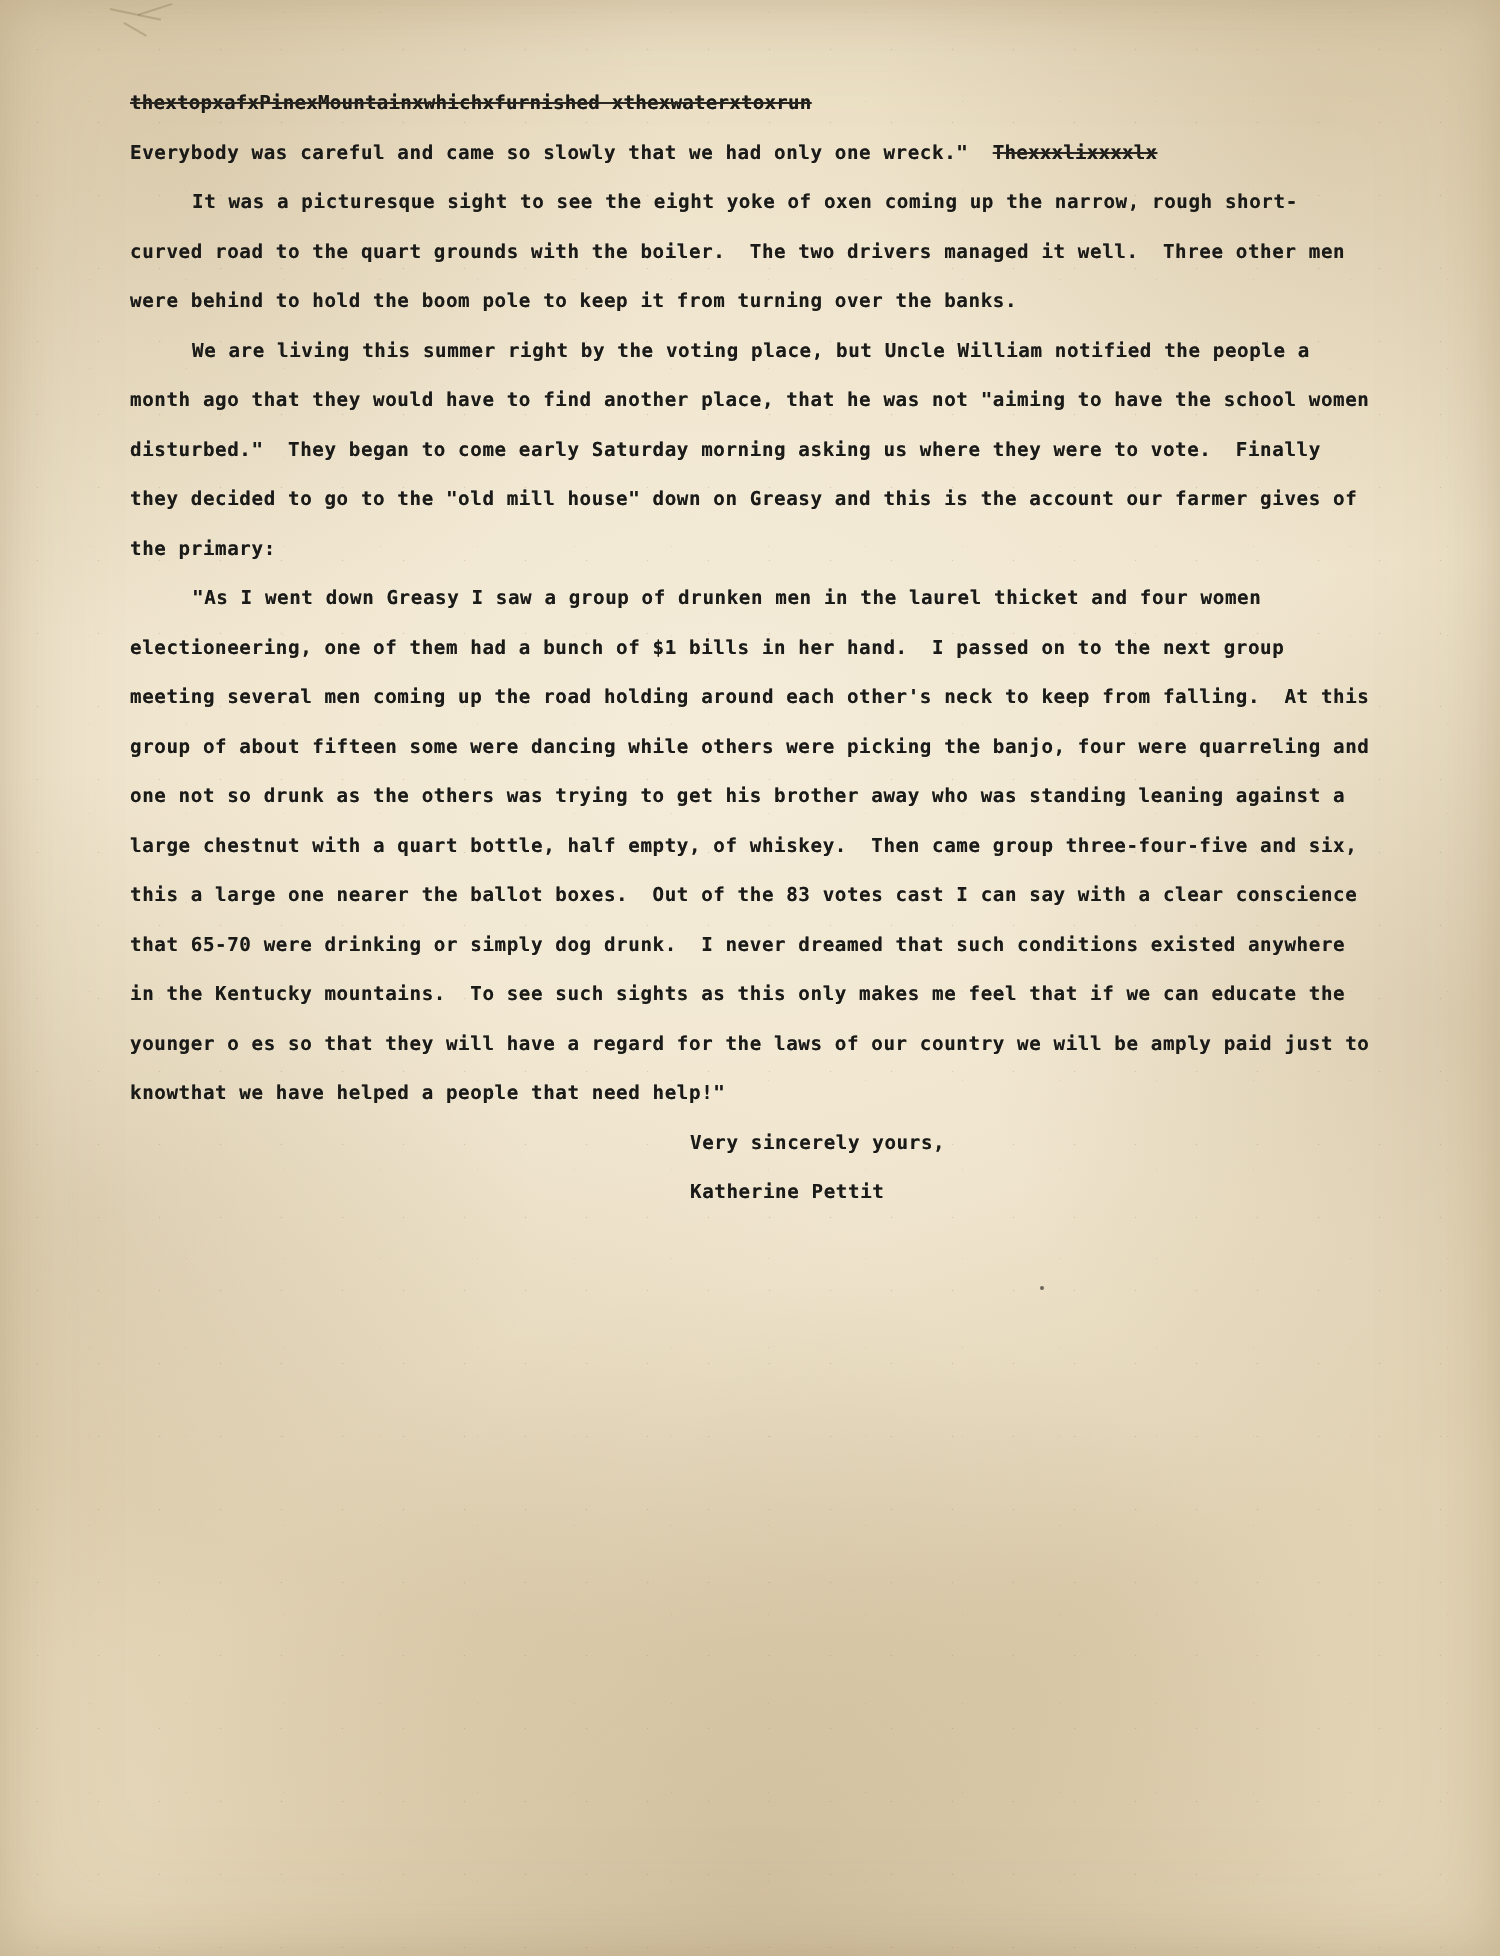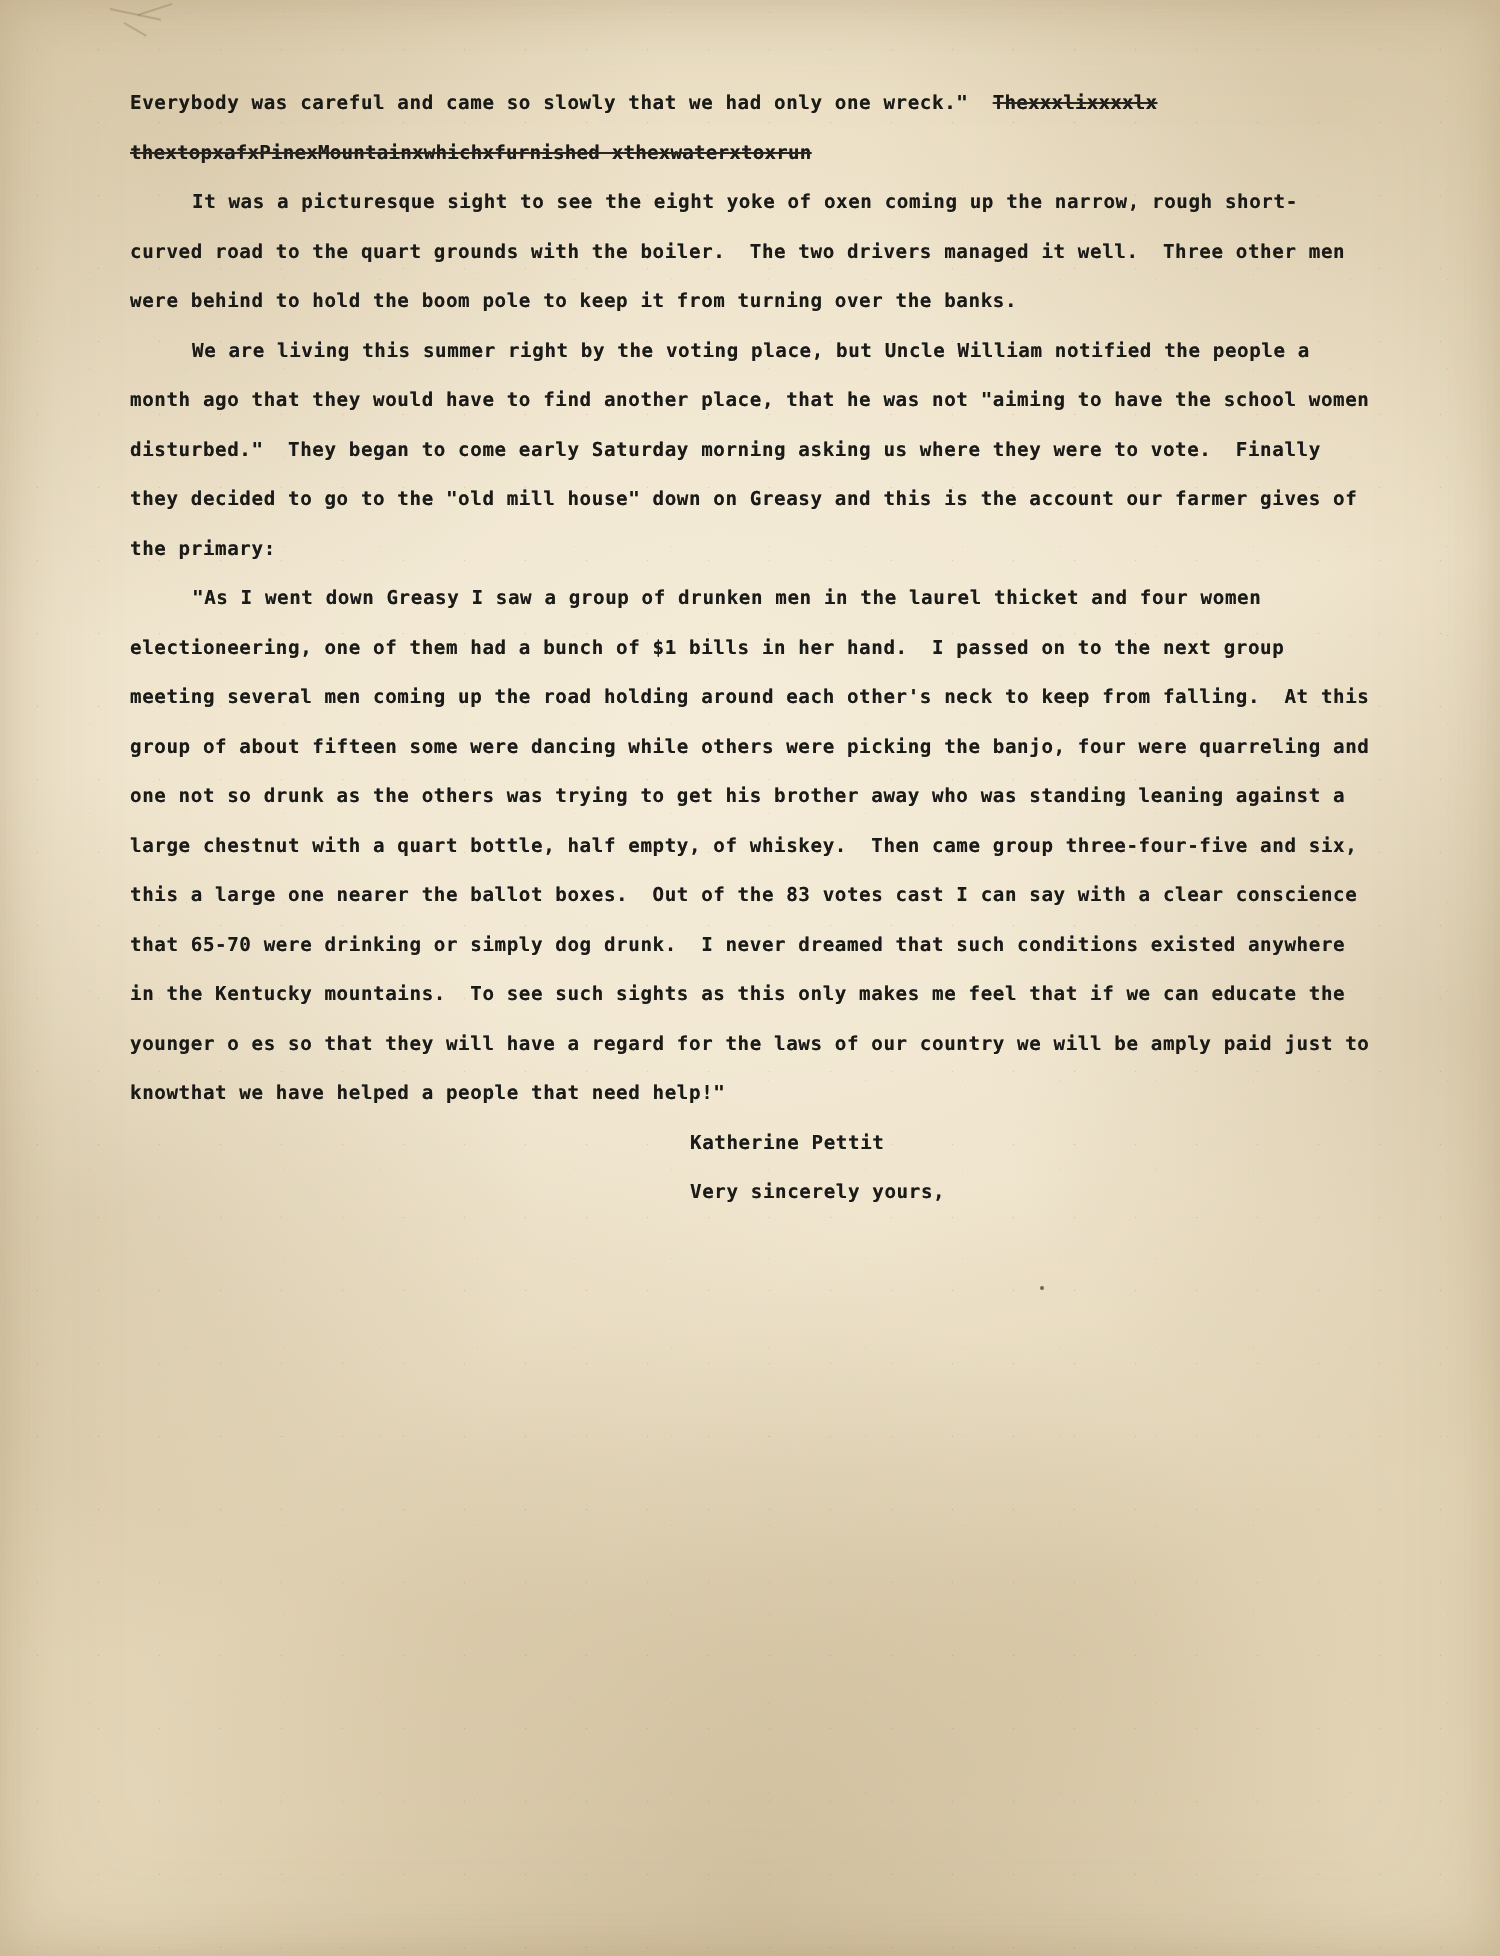--- a/index.html
+++ b/index.html
@@ -118,31 +118,31 @@
 
   <div id="grain"></div>
   <div id="speckles"></div>
 
   <div class="crinkle" style="left:110px; top:8px; width:52px; height:2px; transform:rotate(12deg);"></div>
   <div class="crinkle" style="left:138px; top:14px; width:36px; height:2px; transform:rotate(-18deg);"></div>
   <div class="crinkle" style="left:124px; top:22px; width:26px; height:1.5px; transform:rotate(30deg);"></div>
 
   <div id="letter">
 
+    <p><span class="struck">thextopxafxPinexMountainxwhichxfurnished xthexwaterxtoxrun</span></p>
+
     <p><span>Everybody was careful and came so slowly that we had only one wreck."  </span><span class="struck">Thexxxlixxxxlx</span></p>
-
-    <p><span class="struck">thextopxafxPinexMountainxwhichxfurnished xthexwaterxtoxrun</span></p>
 
     <p class="indent">It was a picturesque sight to see the eight yoke of oxen coming up the narrow, rough short-curved road to the quart grounds with the boiler.  The two drivers managed it well.  Three other men were behind to hold the boom pole to keep it from turning over the banks.</p>
 
     <p class="indent">We are living this summer right by the voting place, but Uncle William notified the people a month ago that they would have to find another place, that he was not "aiming to have the school women disturbed."  They began to come early Saturday morning asking us where they were to vote.  Finally they decided to go to the "old mill house" down on Greasy and this is the account our farmer gives of the primary:</p>
 
     <p class="indent">"As I went down Greasy I saw a group of drunken men in the laurel thicket and four women electioneering, one of them had a bunch of $1 bills in her hand.  I passed on to the next group meeting several men coming up the road holding around each other's neck to keep from falling.  At this group of about fifteen some were dancing while others were picking the banjo, four were quarreling and one not so drunk as the others was trying to get his brother away who was standing leaning against a large chestnut with a quart bottle, half empty, of whiskey.  Then came group three-four-five and six, this a large one nearer the ballot boxes.  Out of the 83 votes cast I can say with a clear conscience that 65-70 were drinking or simply dog drunk.  I never dreamed that such conditions existed anywhere in the Kentucky mountains.  To see such sights as this only makes me feel that if we can educate the younger o es so that they will have a regard for the laws of our country we will be amply paid just to knowthat we have helped a people that need help!"</p>
 
+    <p id="signoff">Very sincerely yours,</p>
+
     <p id="signature">Katherine Pettit</p>
-
-    <p id="signoff">Very sincerely yours,</p>
   </div>
 
   <div class="inkdot" style="left:1040px; top:1286px;"></div>
 
   <div id="edges"></div>
 </div>
 
 </body></html>

